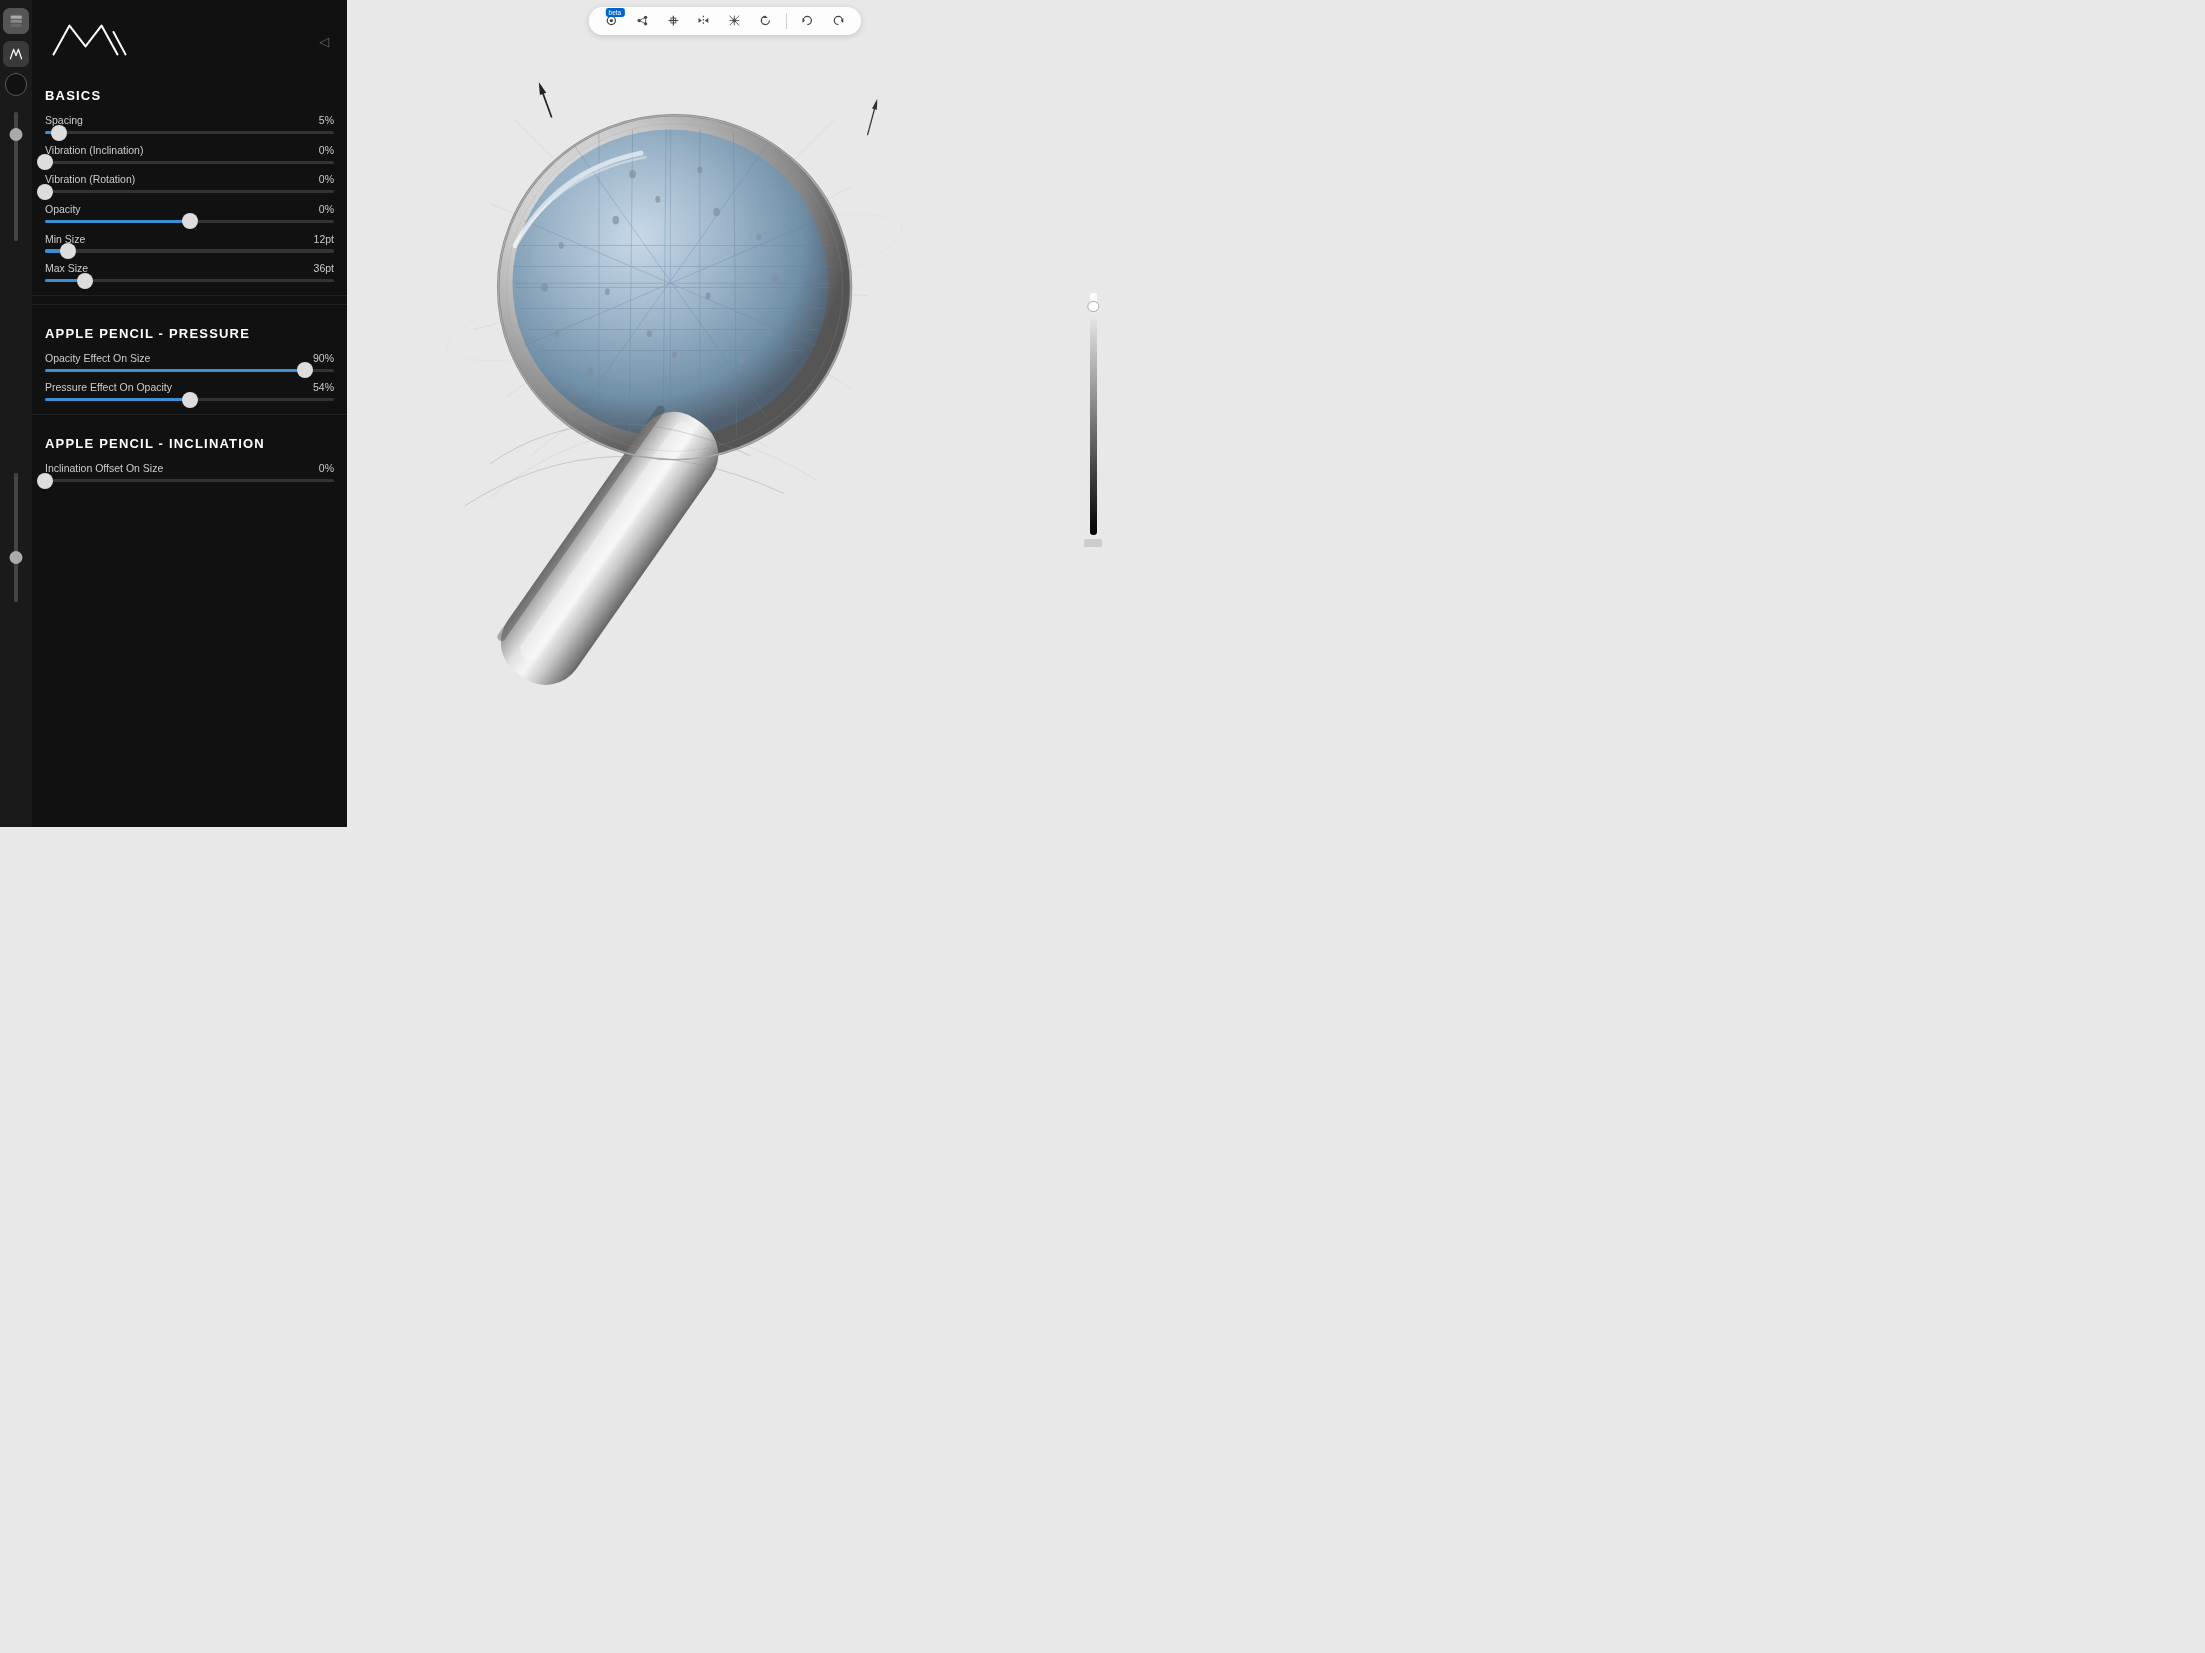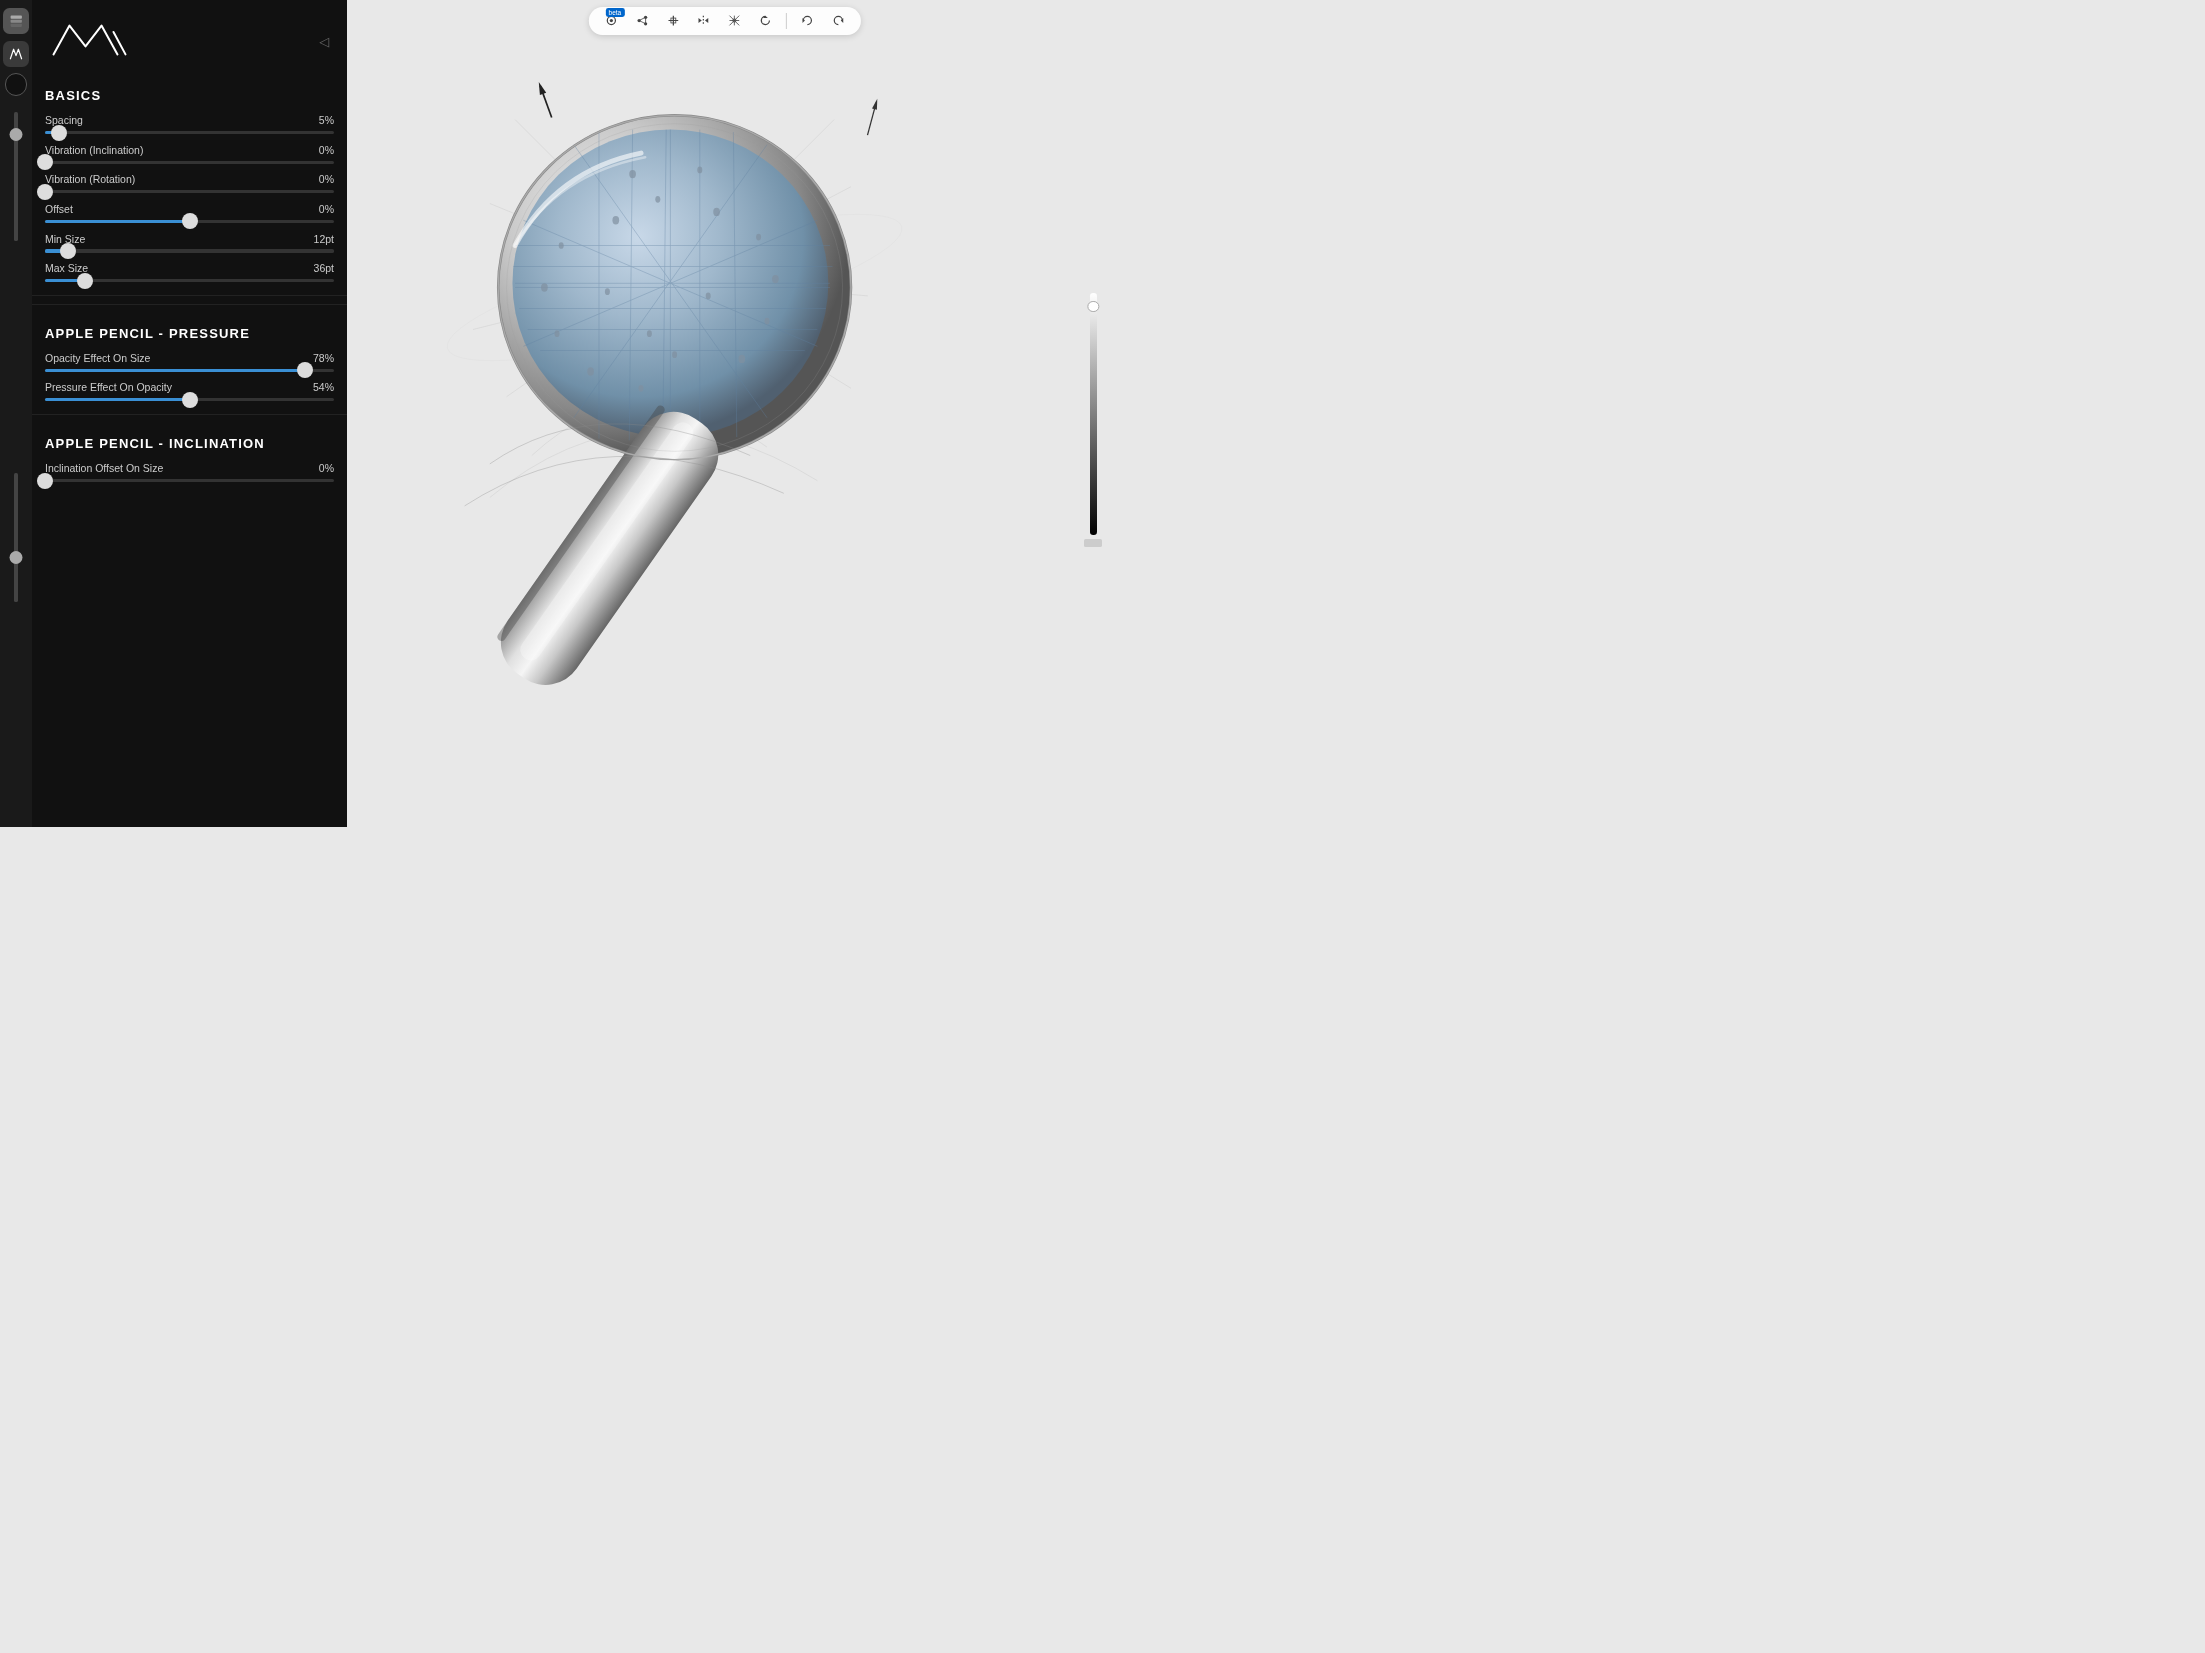--- a/index.html
+++ b/index.html
@@ -332,21 +332,21 @@
         <span class="slider-value">0%</span>
       </div>
       <div class="slider-track">
         <div class="slider-fill" style="width:0%"></div>
         <div class="slider-thumb" style="left:0%"></div>
       </div>
     </div>
 
     <div class="slider-row">
       <div class="slider-label-row">
-        <span class="slider-label">Offset</span>
+        <span class="slider-label">Opacity</span>
         <span class="slider-value">0%</span>
       </div>
       <div class="slider-track">
         <div class="slider-fill" style="width:50%"></div>
         <div class="slider-thumb" style="left:50%"></div>
       </div>
     </div>
 
     <div class="slider-row">
       <div class="slider-label-row">
@@ -375,21 +375,21 @@
 
 
   <div class="divider"></div>
 
   <div>
     <div class="section-title">APPLE PENCIL - PRESSURE</div>
 
     <div class="slider-row">
       <div class="slider-label-row">
         <span class="slider-label">Opacity Effect On Size</span>
-        <span class="slider-value">78%</span>
+        <span class="slider-value">90%</span>
       </div>
       <div class="slider-track">
         <div class="slider-fill" style="width:90%"></div>
         <div class="slider-thumb" style="left:90%"></div>
       </div>
     </div>
 
     <div class="slider-row">
       <div class="slider-label-row">
         <span class="slider-label">Pressure Effect On Opacity</span>

